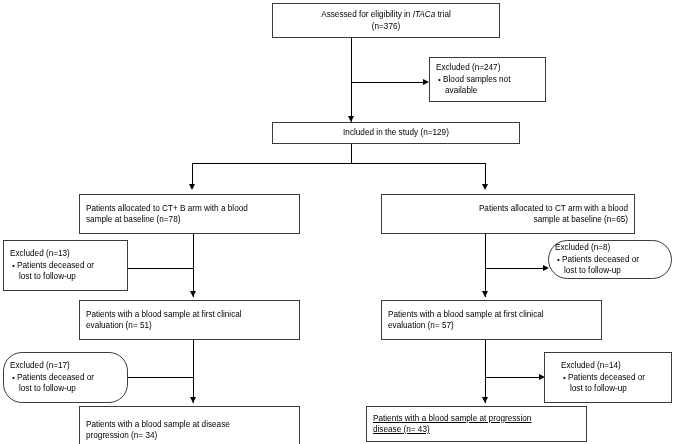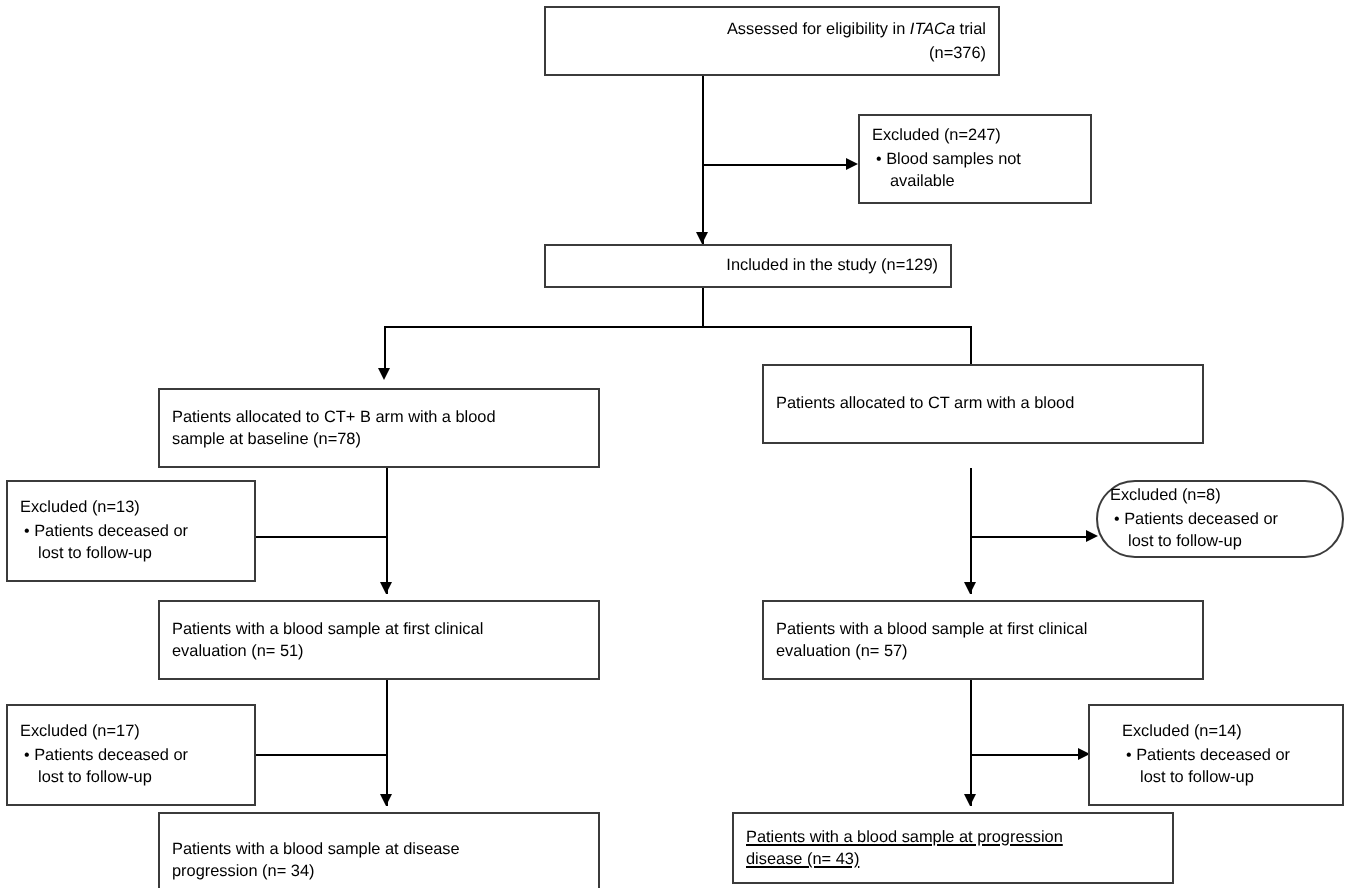--- a/index.html
+++ b/index.html
@@ -24,21 +24,21 @@
     font-size: 8.2px;
     line-height: 11.5px;
     color: #000000;
     padding: 4px 6px;
     display: flex;
     flex-direction: column;
     justify-content: center;
   }
   .box.center {
     text-align: center;
-    align-items: flex-end;
+    align-items: center;
   }
   .box .ln { white-space: nowrap; }
   .italic { font-style: italic; }
   .bullet-line {
     display: block;
     padding-left: 9px;
     text-indent: -7px;
   }
   .bullet-cont {
     display: block;
@@ -95,38 +95,39 @@
   <div class="hline" style="left:351px; top:82px; width:72px;"></div>
   <div class="arrow-right" style="left:423px; top:79px;"></div>
   <div class="arrow-down" style="left:348px; top:116px;"></div>
 
   <div class="box" style="left:429px; top:57px; width:117px; height:45px;">
     <span class="ln">Excluded  (n=247)</span>
     <span class="bullet-line"><span class="bullet-dot">•</span>
       <span>Blood samples not available</span></span>
   </div>
 
-  <div class="box center" style="left:272px; top:122px; width:204px; height:22px;">
+  <div class="box center" style="left:272px; top:122px; width:248px; height:22px;">
     <span class="ln">Included in the study (n=129)</span>
   </div>
 
   <div class="vline" style="left:351px; top:144px; height:19px;"></div>
   <div class="hline" style="left:192px; top:163px; width:294px;"></div>
   <div class="vline" style="left:192px; top:163px; height:21px;"></div>
   <div class="vline" style="left:485px; top:163px; height:21px;"></div>
   <div class="arrow-down" style="left:189px; top:184px;"></div>
   <div class="arrow-down" style="left:482px; top:184px;"></div>
 
   <div class="box" style="left:79px; top:194px; width:221px; height:40px;">
     <span class="ln">Patients allocated to CT+ B arm with a blood</span>
     <span class="ln">sample at baseline (n=78)</span>
   </div>
 
-  <div class="box" style="left:381px; top:182px; width:221px; height:40px;">
+  <div class="box" style="left:381px; top:194px; width:254px; height:40px;text-align:right;">
     <span class="ln">Patients allocated to CT arm with a blood</span>
+    <span class="ln">sample at baseline (n=65)</span>
   </div>
 
   <div class="vline" style="left:193px; top:234px; height:63px;"></div>
   <div class="hline" style="left:128px; top:268px; width:65px;"></div>
   <div class="arrow-left" style="left:122px; top:265px;"></div>
   <div class="arrow-down" style="left:190px; top:291px;"></div>
 
   <div class="vline" style="left:485px; top:234px; height:63px;"></div>
   <div class="hline" style="left:485px; top:268px; width:58px;"></div>
   <div class="arrow-right" style="left:543px; top:265px;"></div>
@@ -159,21 +160,21 @@
   <div class="vline" style="left:193px; top:340px; height:63px;"></div>
   <div class="hline" style="left:128px; top:377px; width:65px;"></div>
   <div class="arrow-left" style="left:122px; top:374px;"></div>
   <div class="arrow-down" style="left:190px; top:397px;"></div>
 
   <div class="vline" style="left:485px; top:340px; height:63px;"></div>
   <div class="hline" style="left:485px; top:377px; width:54px;"></div>
   <div class="arrow-right" style="left:539px; top:374px;"></div>
   <div class="arrow-down" style="left:482px; top:397px;"></div>
 
-  <div class="box" style="left:3px; top:352px; width:125px; height:51px;">
+  <div class="box" style="left:3px; top:352px; width:125px; height:51px;border-radius:19px;">
     <span class="ln">Excluded  (n=17)</span>
     <span class="bullet-line"><span class="bullet-dot">•</span>
       <span>Patients deceased or</span></span>
     <span class="bullet-cont">lost to follow-up</span>
   </div>
 
   <div class="box" style="left:544px; top:352px; width:128px; height:51px;padding-left:16px;">
     <span class="ln">Excluded  (n=14)</span>
     <span class="bullet-line"><span class="bullet-dot">•</span>
       <span>Patients deceased or</span></span>

